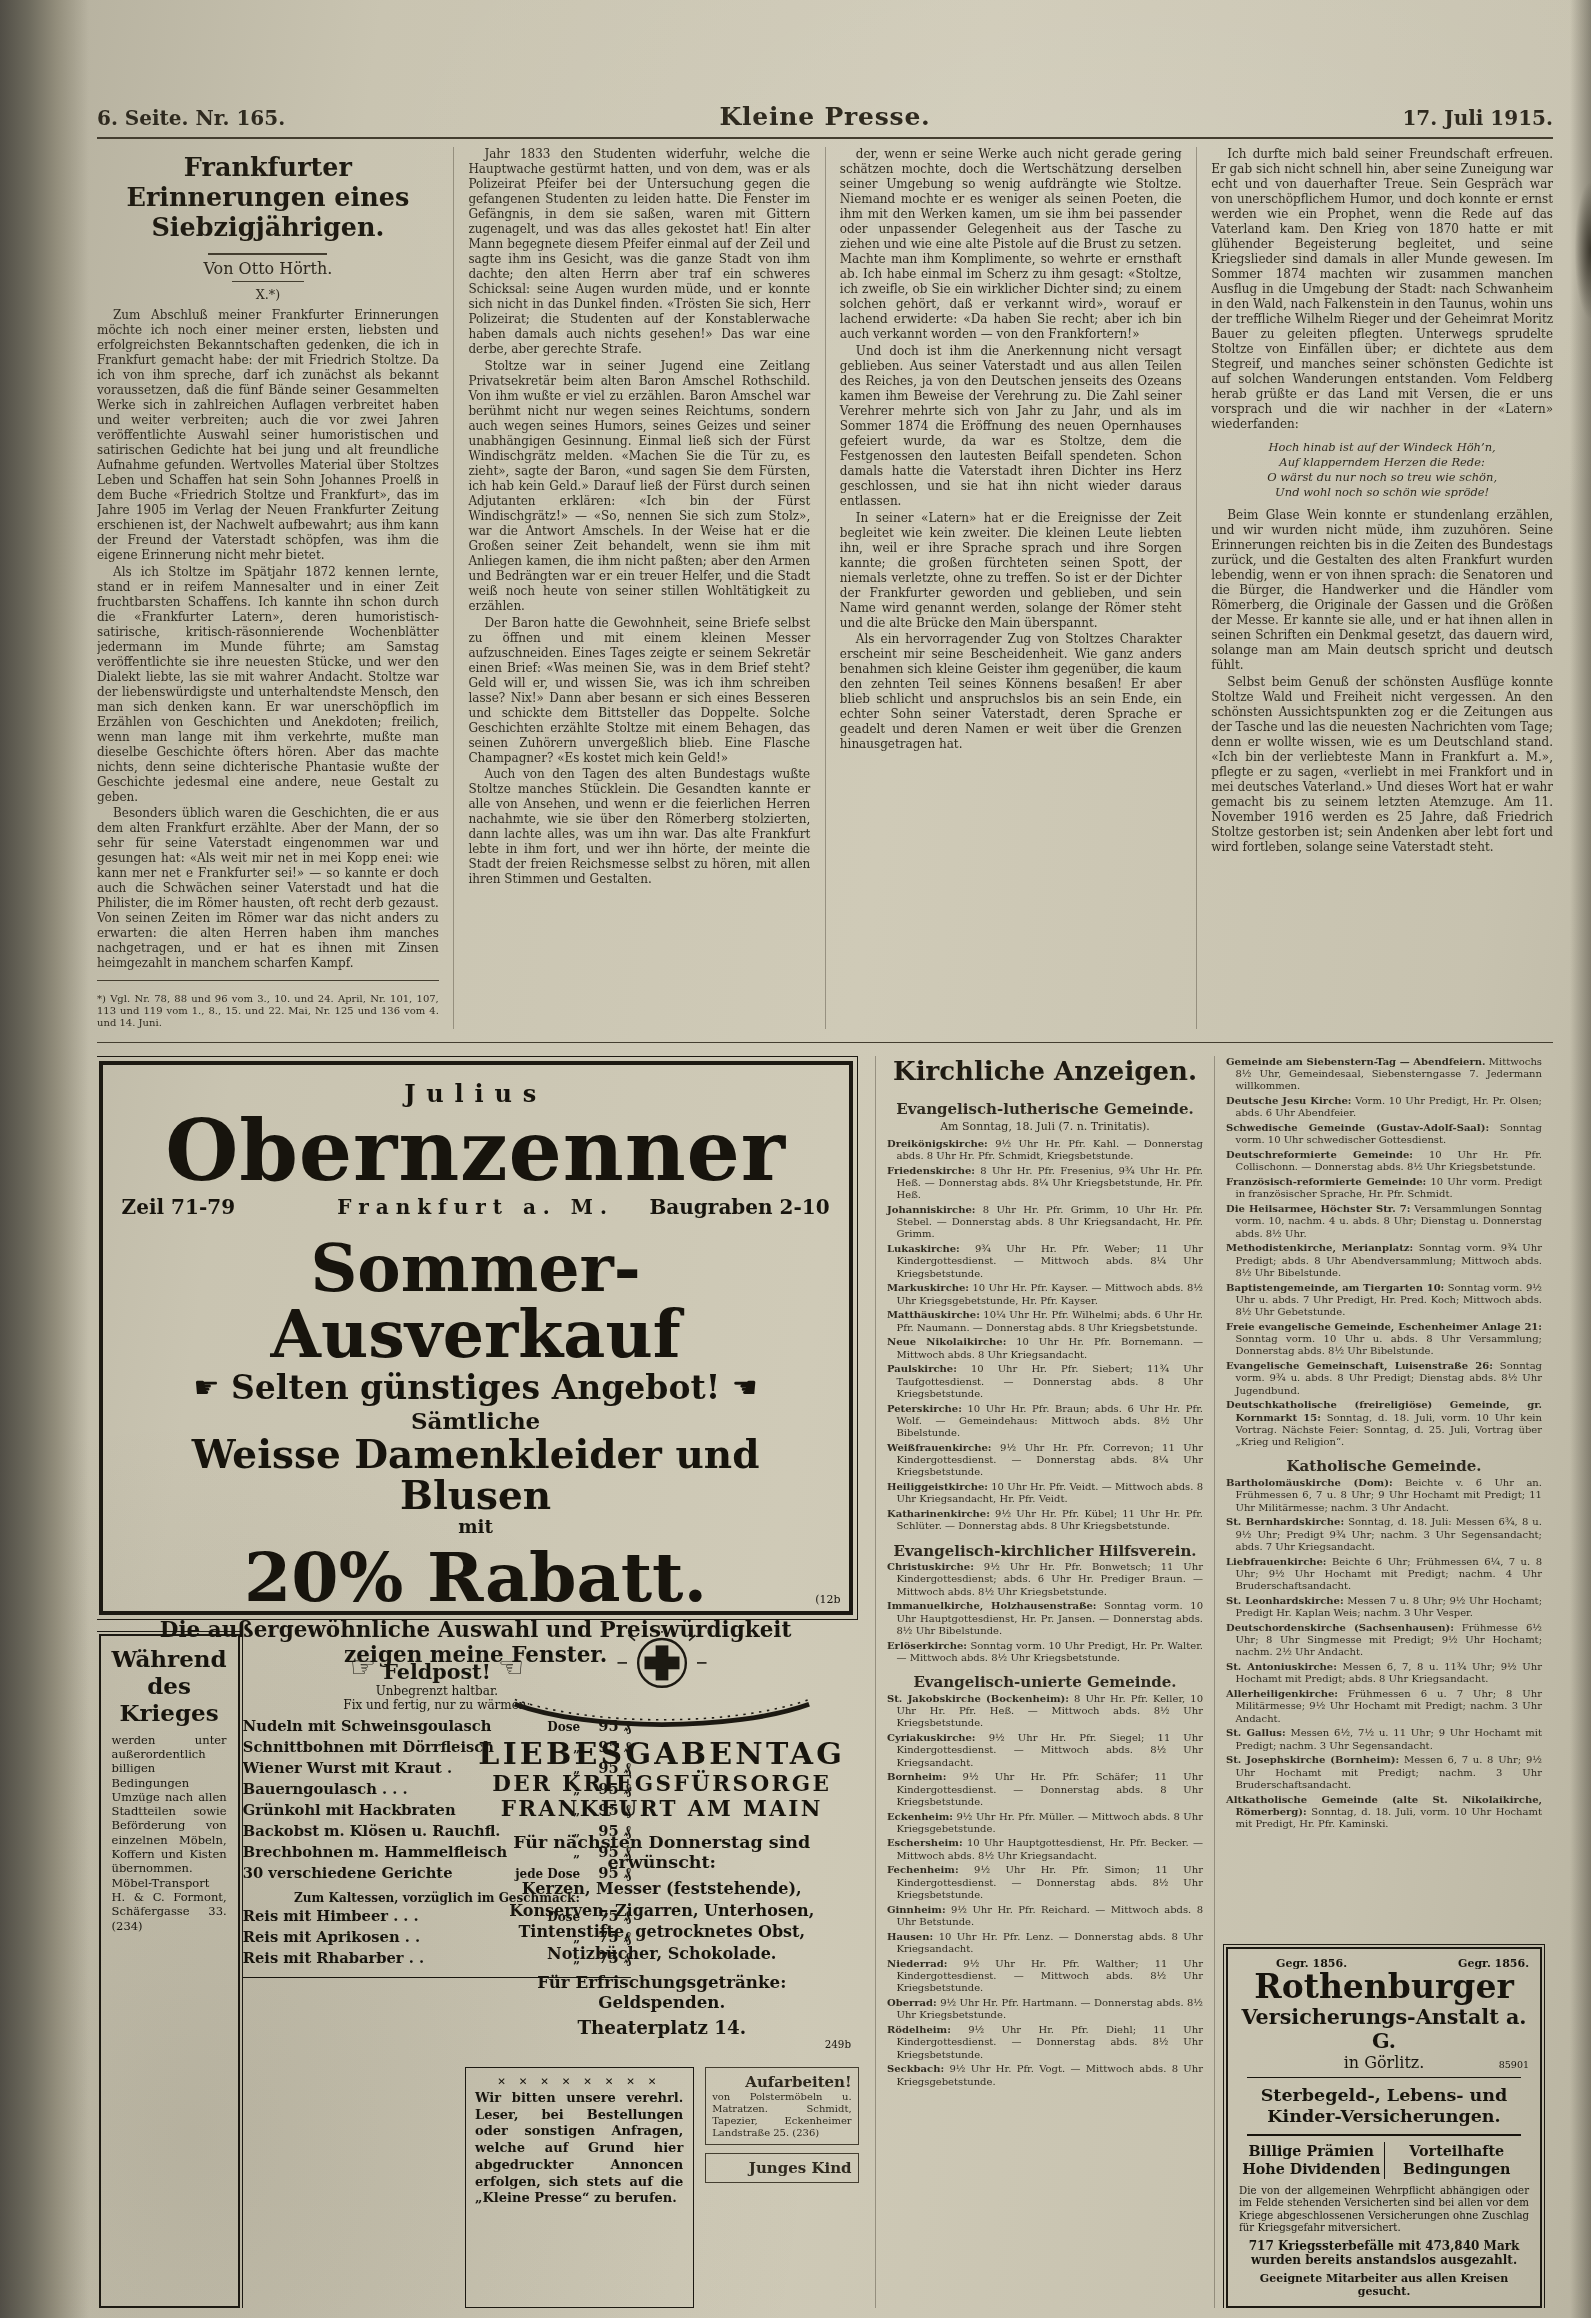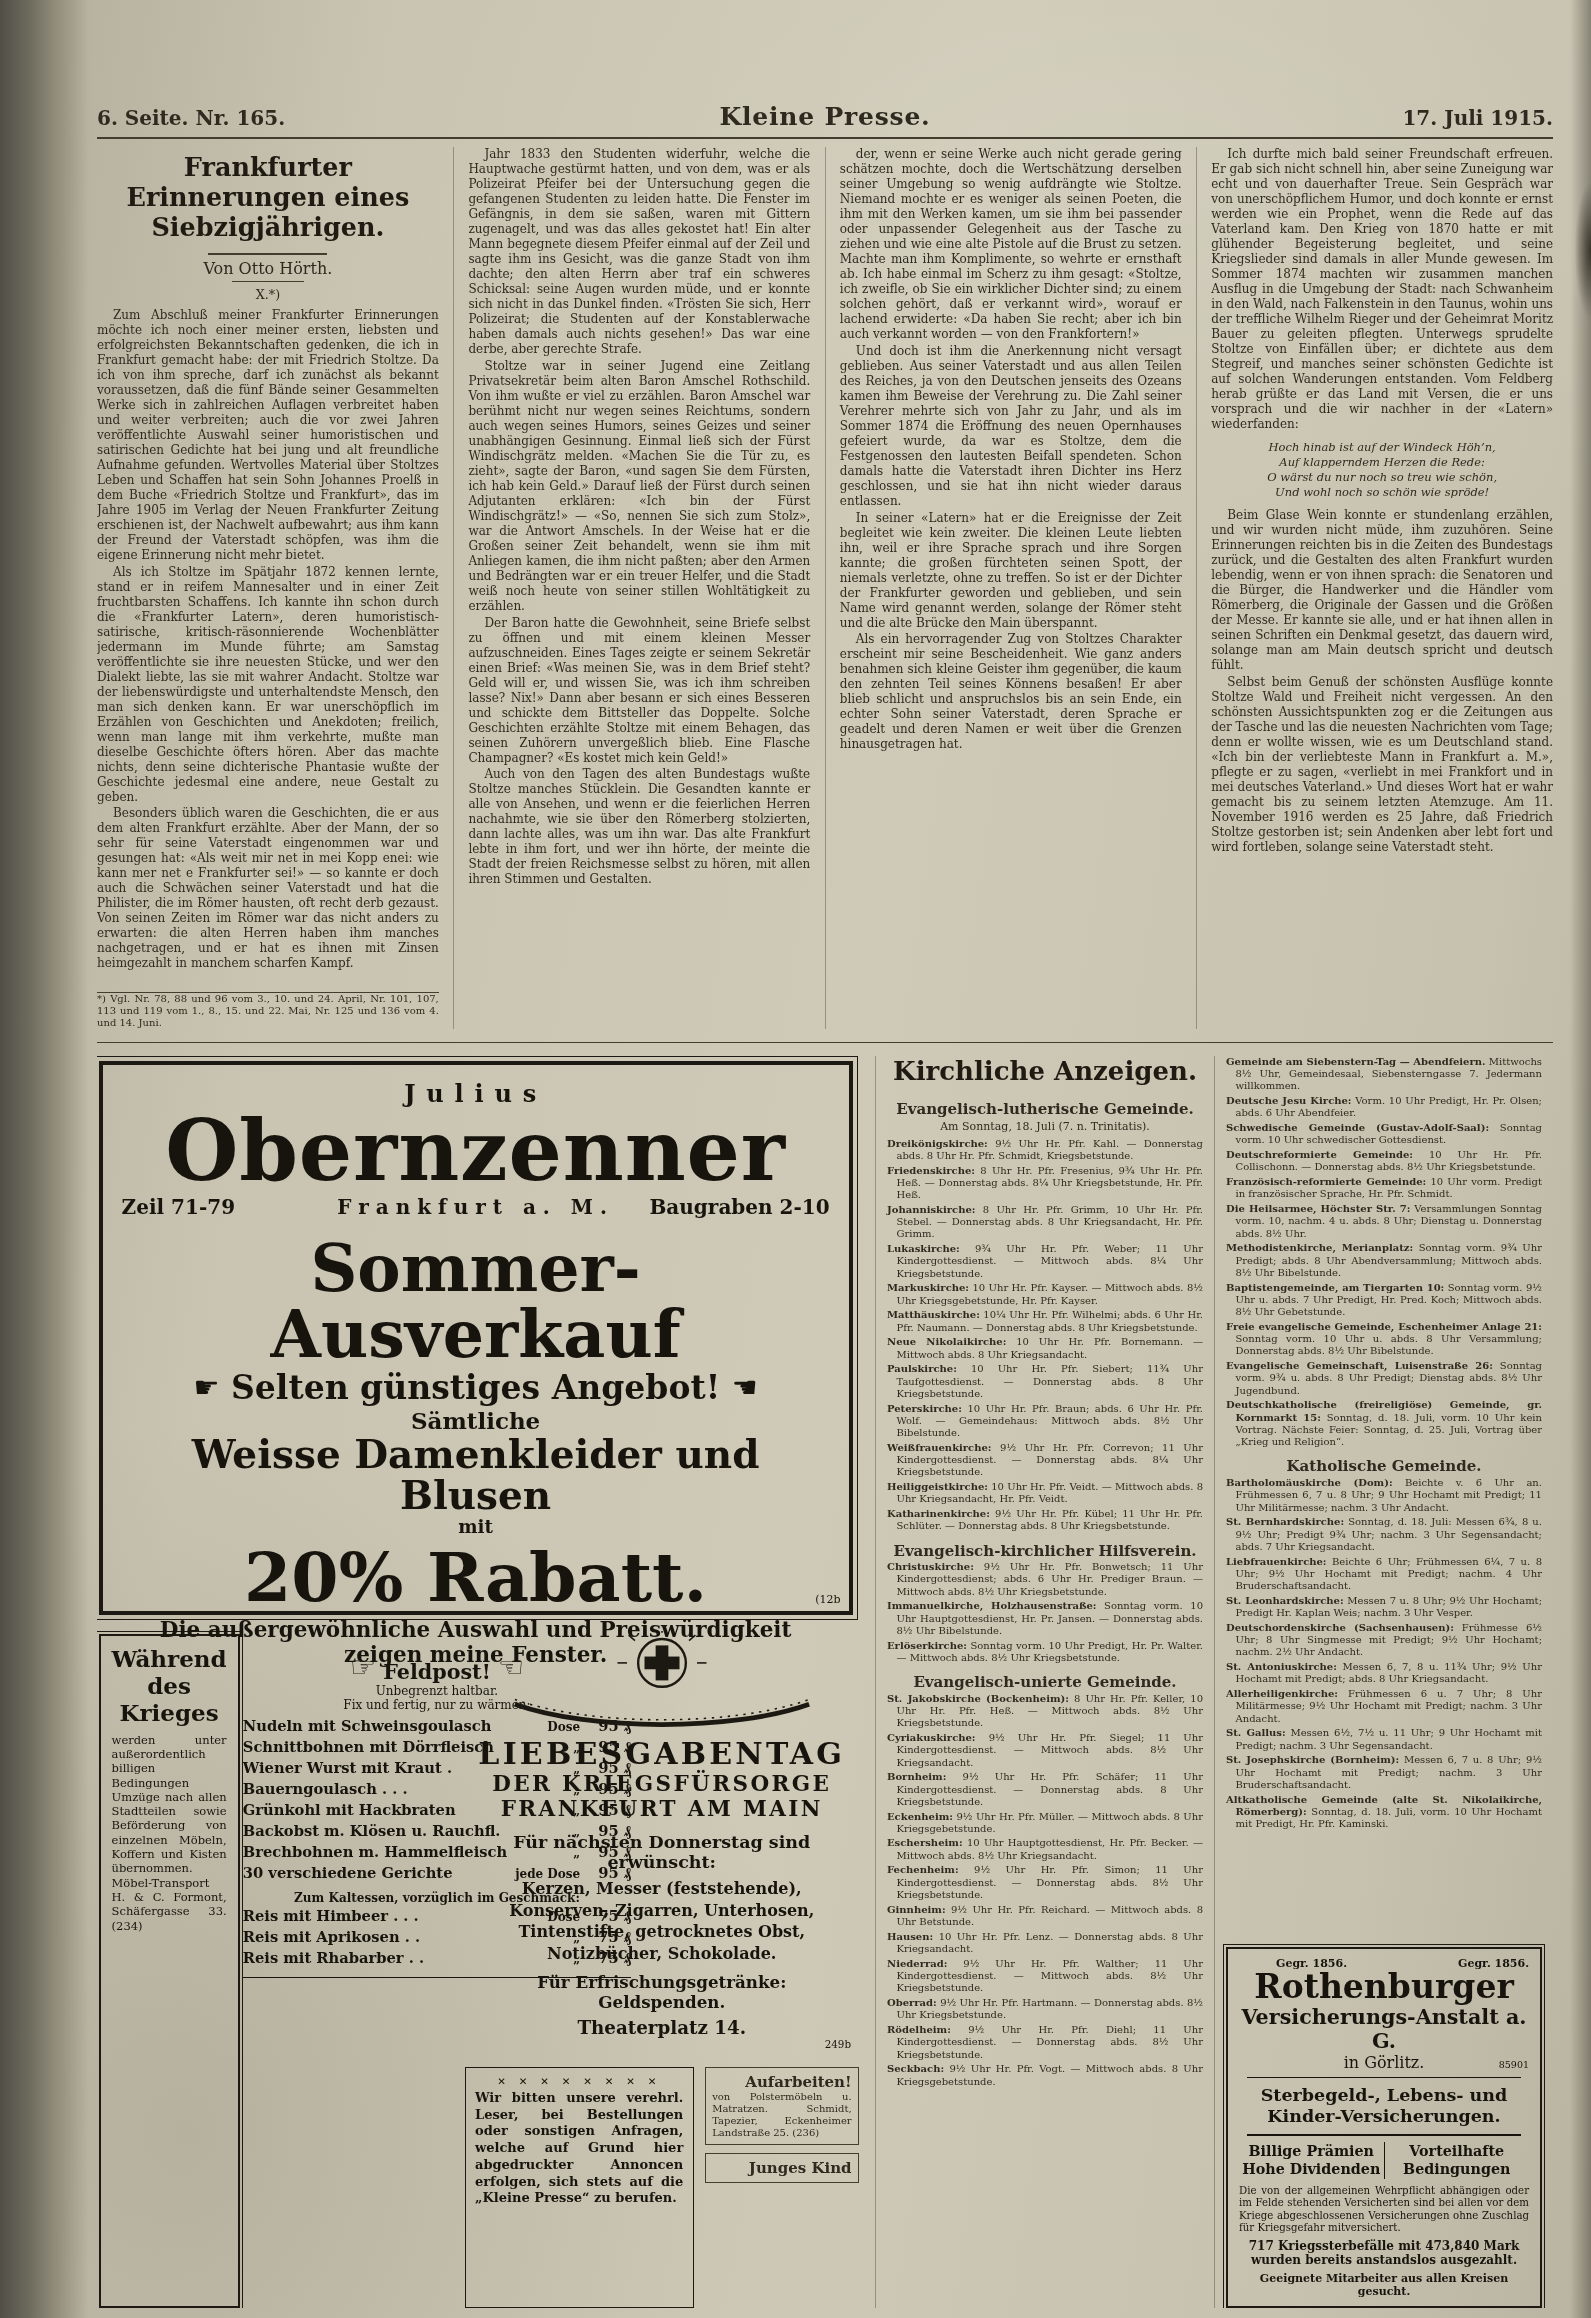--- a/index.html
+++ b/index.html
@@ -29,21 +29,21 @@
   .col + .col{border-left:0.8px solid rgba(67,61,47,.40);}
   .col1{display:flex;flex-direction:column;padding-left:0;}
   .col:last-child{padding-right:0;}
   h1{font-size:25.5px;line-height:30px;text-align:center;margin:4.8px 0 6.4px;font-weight:bold;color:#1f1b12;}
   .hrule{background:#433d2f;height:1.6px;margin:4.8px auto;}
   .hrule.short{width:119px;}
   .hrule.tiny{width:72px;height:0.8px;}
   .byline{text-align:center;font-size:16px;margin-top:1.6px;}
   .part{text-align:center;font-size:12.7px;margin-bottom:6.4px;}
   .p{margin:0 0 1.6px;text-indent:16px;}
-  .footnote{margin-top:auto;border-top:0.8px solid #433d2f;padding-top:0;font-size:10px;line-height:12px;text-align:justify;}
+  .footnote{margin-top:auto;border-top:0.8px solid #433d2f;padding-top:12px;font-size:10px;line-height:12px;text-align:justify;}
   .poem{margin:8px 0;text-align:center;font-size:11.5px;line-height:15px;font-style:italic;}
 
   
   .lower{display:flex;margin-top:12.7px;border-top:1.6px solid #433d2f;padding-top:12.7px;height:1252px;overflow:hidden;}
   .lower-left{width:762px;flex:none;display:flex;flex-direction:column;}
   .lower-right{flex:1;display:flex;border-left:0.8px solid rgba(67,61,47,.40);margin-left:16px;padding-left:0;overflow:hidden;}
 
   
   .obz{border:4px solid #1c1912;outline:1.6px solid #1c1912;outline-offset:4px;margin:4.8px 6.4px 0 1.6px;
     height:554px;flex:none;text-align:center;padding:14.3px 19px;box-sizing:border-box;position:relative;

